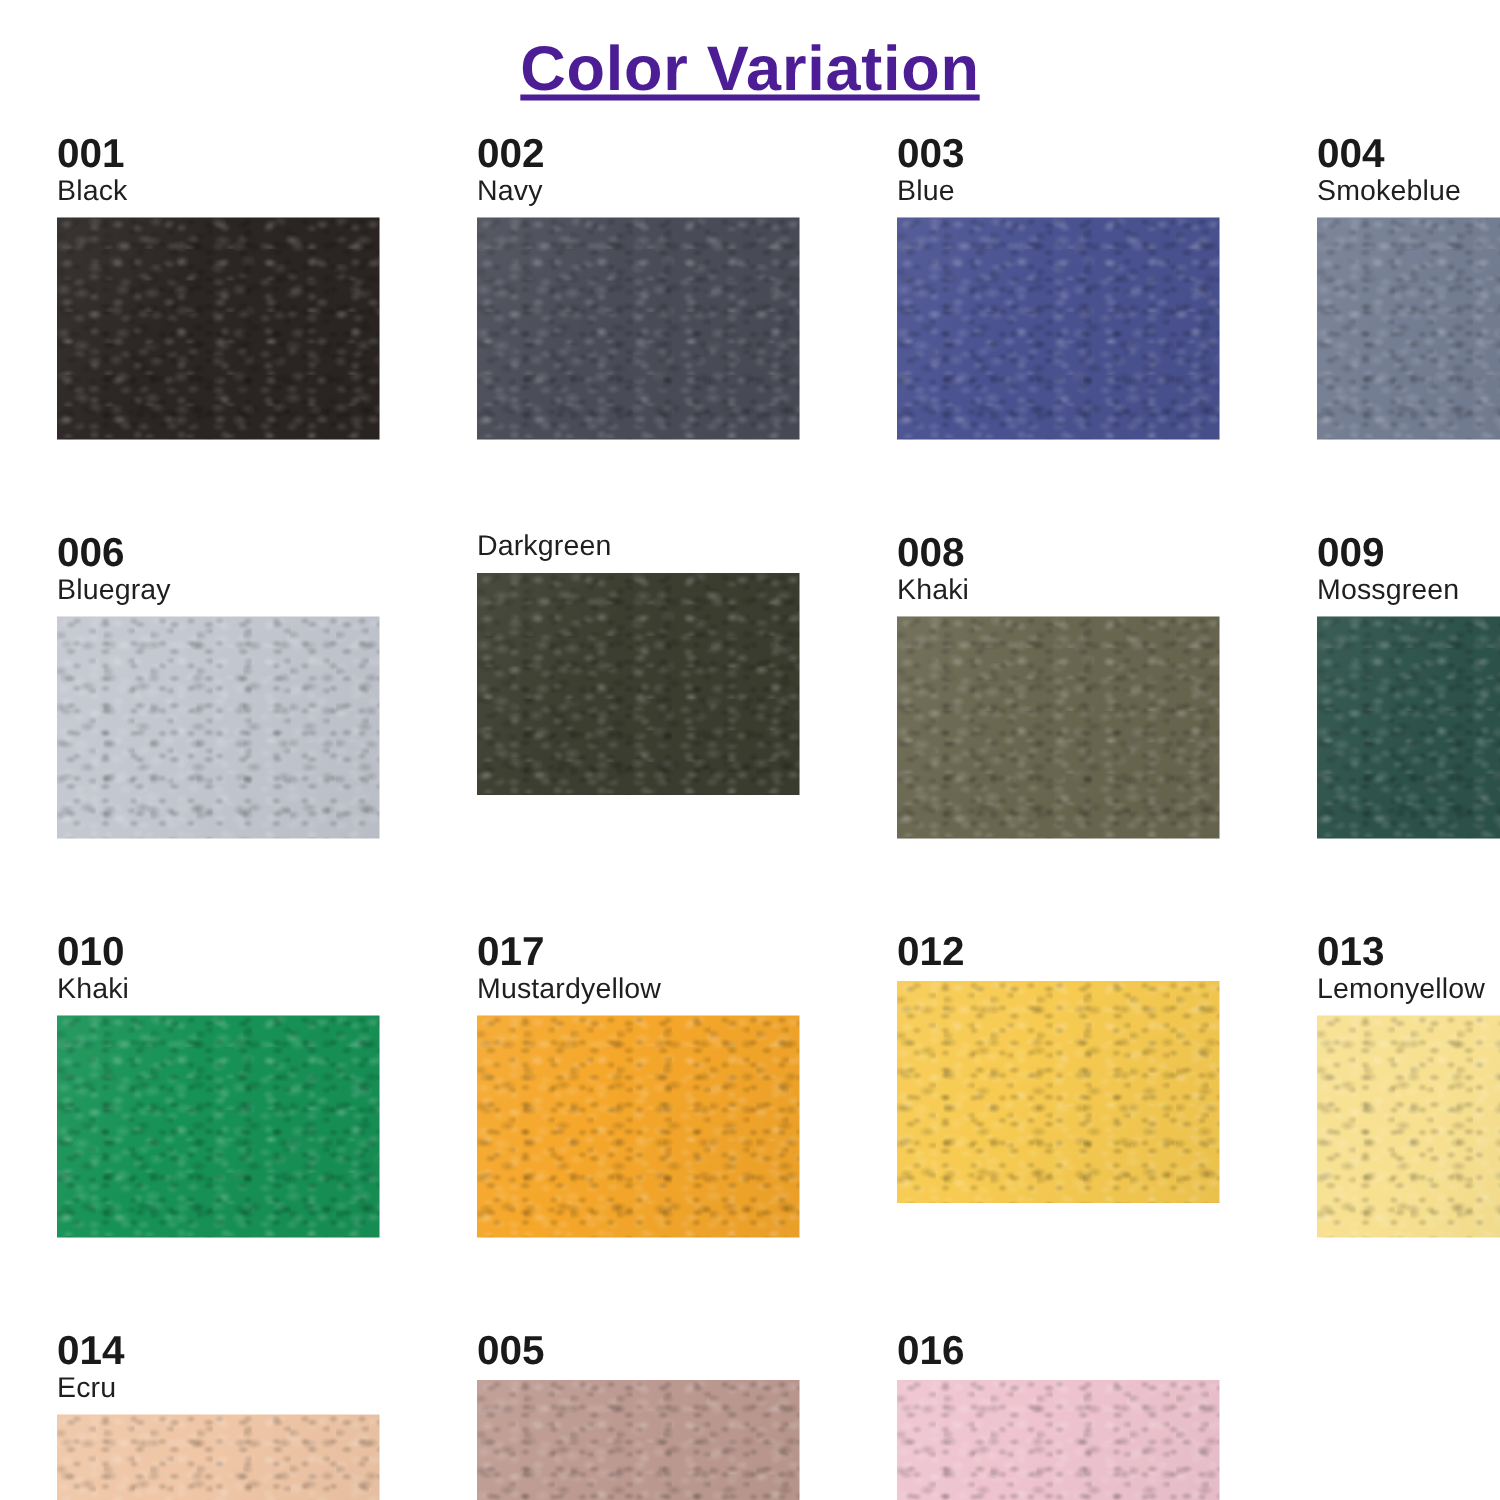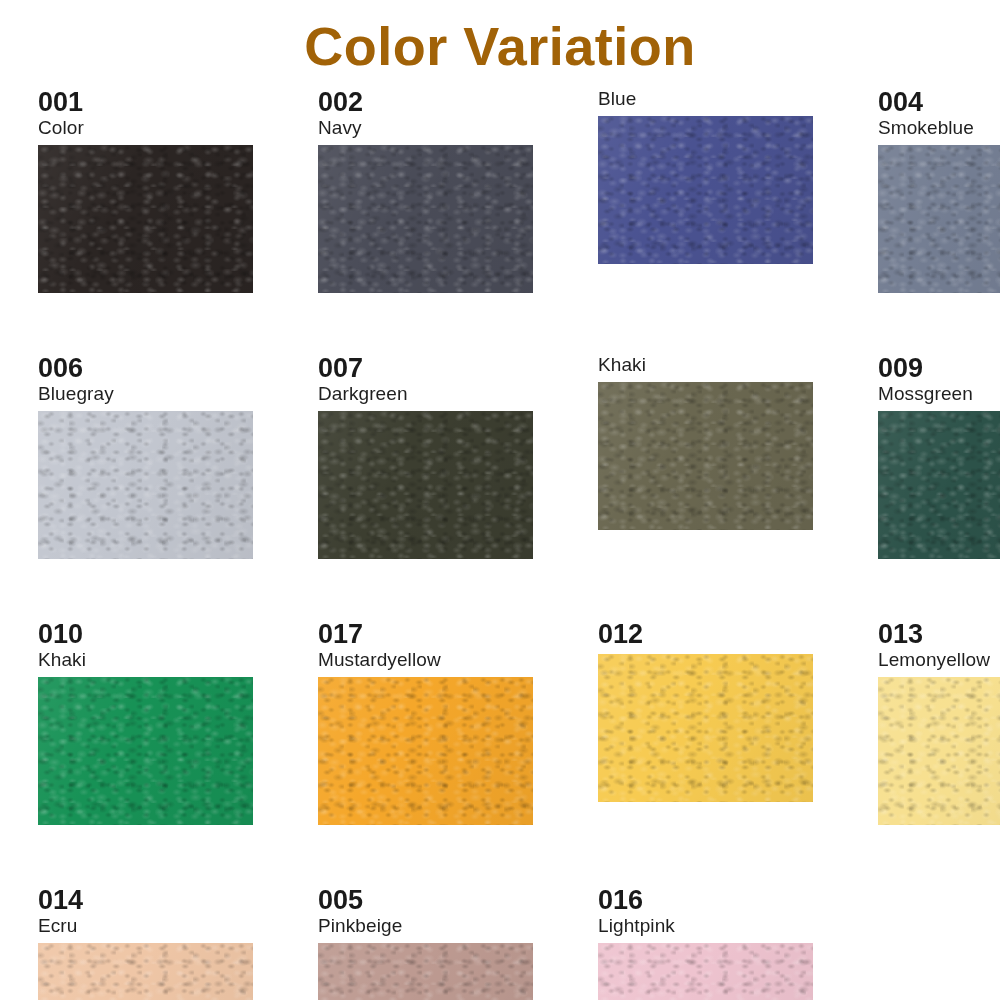--- a/index.html
+++ b/index.html
@@ -18,28 +18,29 @@
 
   .sheet {
     position: relative;
     width: 1000px;
     height: 1000px;
     box-sizing: border-box;
   }
 
   .page-title {
     text-align: center;
-    font-size: 54px;
+    font-size: 42px;
     font-weight: bold;
-    color: #a16207;
+    color: #4c1d95;
     letter-spacing: 0.5px;
     margin: 0;
     padding-top: 18px;
     height: 58px;
     line-height: 56px;
+    text-decoration: underline;
   }
 
   .swatch-grid {
     display: grid;
     grid-template-columns: repeat(4, 240px);
     grid-template-rows: repeat(4, 226px);
     column-gap: 0px;
     row-gap: 0px;
     padding-left: 38px;
     padding-top: 12px;
@@ -125,37 +126,38 @@
 </head>
 <body>
 
 <div class="sheet">
 
   <h1 class="page-title">Color Variation</h1>
 
   <div class="swatch-grid">
       <div class="swatch-cell">
         <div class="swatch-code">001</div>
-        <div class="swatch-name">Color</div>
+        <div class="swatch-name">Black</div>
         <div class="swatch-chip" style="background-color: rgb(43, 37, 35);">
           <span class="grain"></span>
           <span class="grain-dark"></span>
           <span class="sheen"></span>
         </div>
       </div>
       <div class="swatch-cell">
         <div class="swatch-code">002</div>
         <div class="swatch-name">Navy</div>
         <div class="swatch-chip" style="background-color: rgb(74, 76, 88);">
           <span class="grain"></span>
           <span class="grain-dark"></span>
           <span class="sheen"></span>
         </div>
       </div>
       <div class="swatch-cell">
+        <div class="swatch-code">003</div>
         <div class="swatch-name">Blue</div>
         <div class="swatch-chip" style="background-color: rgb(74, 82, 145);">
           <span class="grain"></span>
           <span class="grain-dark"></span>
           <span class="sheen"></span>
         </div>
       </div>
       <div class="swatch-cell">
         <div class="swatch-code">004</div>
         <div class="swatch-name">Smokeblue</div>
@@ -168,29 +170,29 @@
       <div class="swatch-cell">
         <div class="swatch-code">006</div>
         <div class="swatch-name">Bluegray</div>
         <div class="swatch-chip" style="background-color: rgb(195, 199, 208);">
           <span class="grain"></span>
           <span class="grain-dark"></span>
           <span class="sheen"></span>
         </div>
       </div>
       <div class="swatch-cell">
-        <div class="swatch-code">007</div>
         <div class="swatch-name">Darkgreen</div>
         <div class="swatch-chip" style="background-color: rgb(60, 62, 48);">
           <span class="grain"></span>
           <span class="grain-dark"></span>
           <span class="sheen"></span>
         </div>
       </div>
       <div class="swatch-cell">
+        <div class="swatch-code">008</div>
         <div class="swatch-name">Khaki</div>
         <div class="swatch-chip" style="background-color: rgb(106, 103, 80);">
           <span class="grain"></span>
           <span class="grain-dark"></span>
           <span class="sheen"></span>
         </div>
       </div>
       <div class="swatch-cell">
         <div class="swatch-code">009</div>
         <div class="swatch-name">Mossgreen</div>
@@ -239,30 +241,28 @@
         <div class="swatch-code">014</div>
         <div class="swatch-name">Ecru</div>
         <div class="swatch-chip" style="background-color: rgb(239, 198, 166);">
           <span class="grain"></span>
           <span class="grain-dark"></span>
           <span class="sheen"></span>
         </div>
       </div>
       <div class="swatch-cell">
         <div class="swatch-code">005</div>
-        <div class="swatch-name">Pinkbeige</div>
         <div class="swatch-chip" style="background-color: rgb(189, 154, 145);">
           <span class="grain"></span>
           <span class="grain-dark"></span>
           <span class="sheen"></span>
         </div>
       </div>
       <div class="swatch-cell">
         <div class="swatch-code">016</div>
-        <div class="swatch-name">Lightpink</div>
         <div class="swatch-chip" style="background-color: rgb(238, 195, 207);">
           <span class="grain"></span>
           <span class="grain-dark"></span>
           <span class="sheen"></span>
         </div>
       </div>
     </div>
 
 </div>
 

